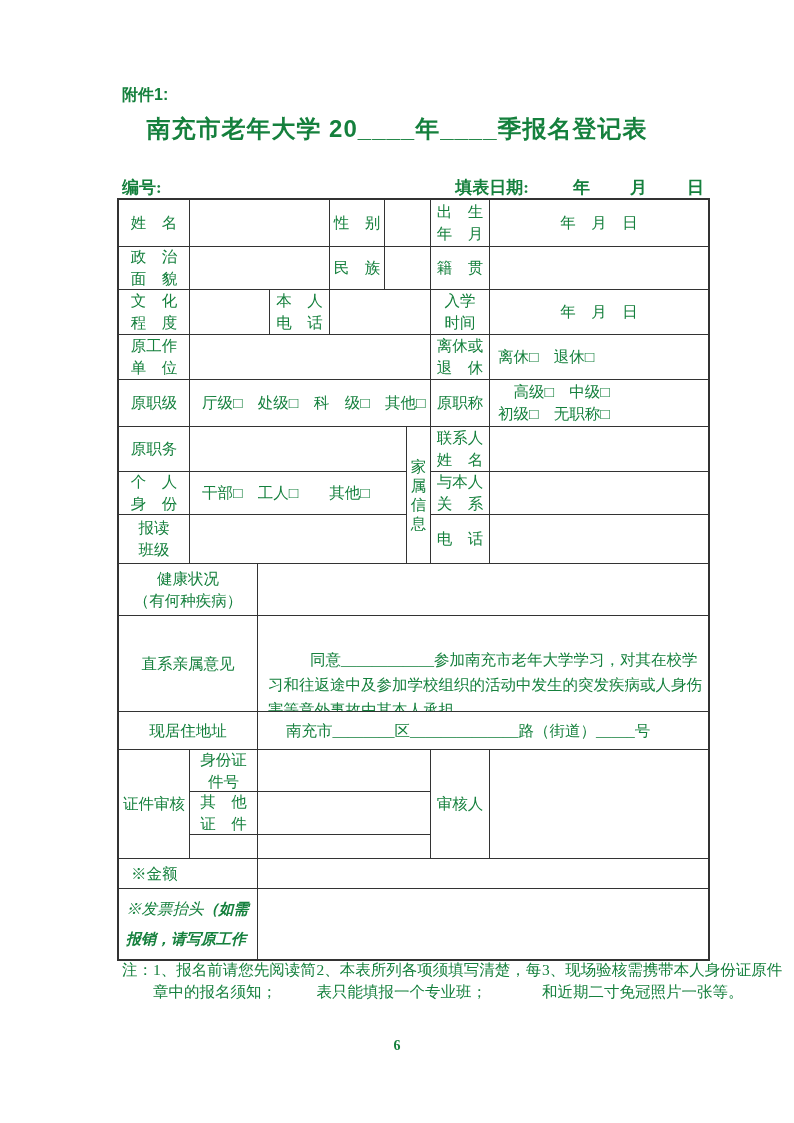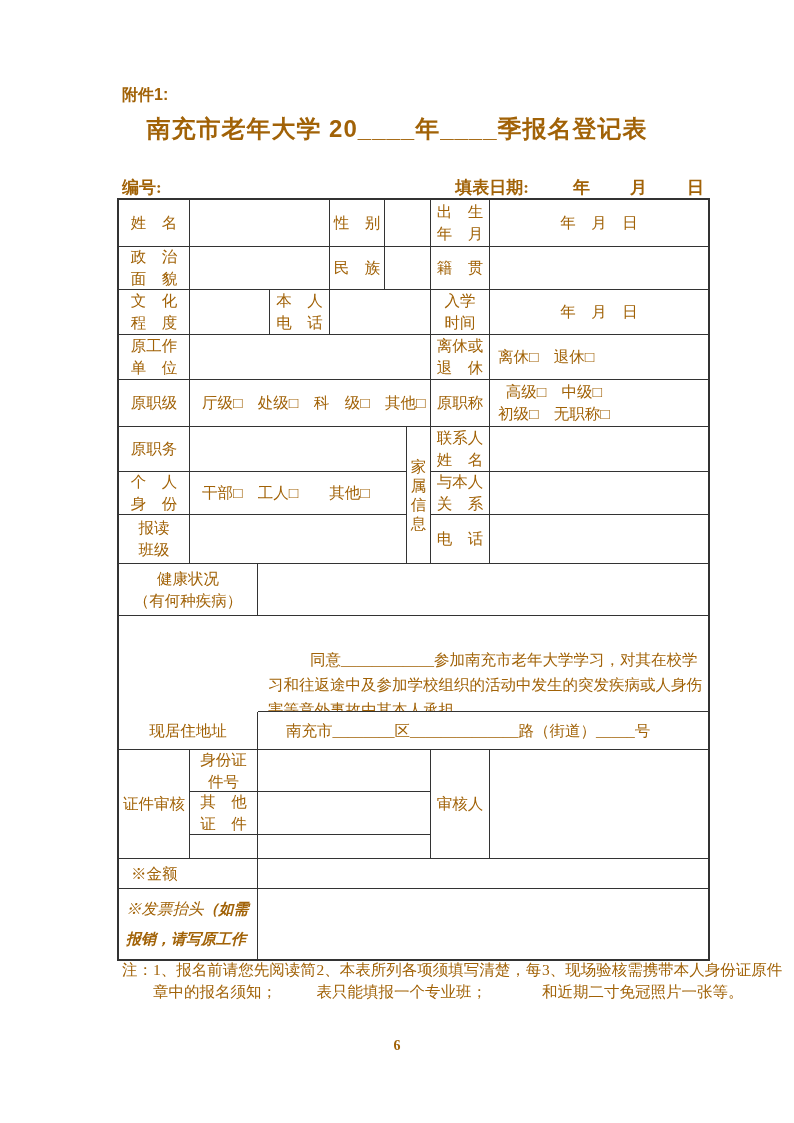--- a/index.html
+++ b/index.html
@@ -1,18 +1,18 @@
 <!DOCTYPE html>
 <html><head>
 <meta charset="utf-8">
 <style>
   html,body{margin:0;padding:0;background:#fff;}
   .page{
     width:794px;height:1123px;position:relative;background:#ffffff;
-    font-family:"Liberation Serif","DejaVu Serif",serif;color:#a16207;
+    font-family:"Liberation Serif","DejaVu Serif",serif;color:#15803d;
     overflow:hidden;
   }
   .sans{font-family:"Liberation Sans","DejaVu Sans",sans-serif;}
   .attachment{position:absolute;left:122px;top:85px;font-size:16px;font-weight:bold;}
   .title{position:absolute;left:0;top:113px;width:100%;text-align:center;
          font-size:24px;font-weight:bold;letter-spacing:1px;}
   .header-row{position:absolute;left:122px;top:176px;width:584px;display:flex;
               justify-content:space-between;font-size:17px;font-weight:bold;}
   .hr-date{display:flex;}
   .hr-date-value{margin-left:44px;letter-spacing:2px;}
@@ -26,21 +26,21 @@
     font-size:15.5px;line-height:22px;
   }
   .cell{
     border-right:1px solid #333;border-bottom:1px solid #333;
     display:flex;align-items:center;justify-content:center;
     text-align:center;white-space:pre-line;box-sizing:border-box;
     overflow:hidden;
   }
   .er{border-right:none;}
   .eb{border-bottom:none;}
-  .left{justify-content:flex-start;text-align:center;}
+  .left{justify-content:flex-start;text-align:right;}
   .pl8{padding-left:8px;}  .pl12{padding-left:12px;}  .pl28{padding-left:28px;}
   .vert{line-height:19px;letter-spacing:0;}
   .opinion{display:block;text-align:left;padding:6px 0 0 10px;line-height:25px;}
   .opinion p{margin:0;text-indent:42px;}
   .invoice{display:block;text-align:left;padding:5px 4px 0 7px;line-height:30px;font-size:15.5px;font-style:italic;}
   .invoice .b{font-weight:bold;font-family:"Liberation Sans","DejaVu Sans",sans-serif;font-size:15px;}
 
   .notes{position:absolute;left:122px;top:959px;font-size:15.5px;line-height:21.5px;display:flex;}
   .notes .items{display:flex;flex-direction:row;}
   .pagenum{position:absolute;left:0;top:1038px;width:100%;text-align:center;
@@ -123,20 +123,21 @@
     <div class="cell" style="grid-area:8/1/9/2">报读
 班级</div>
     <div class="cell" style="grid-area:8/2/9/7"></div>
     <div class="cell" style="grid-area:8/8/9/9">电　话</div>
     <div class="cell er" style="grid-area:8/9/9/10"></div>
 
     <div class="cell" style="grid-area:9/1/10/3">健康状况
 （有何种疾病）</div>
     <div class="cell er" style="grid-area:9/3/10/10"></div>
 
+    <div class="cell" style="grid-area:10/1/11/3">直系亲属意见</div>
     <div class="cell er opinion" style="grid-area:10/3/11/10">
       <p>同意____________参加南充市老年大学学习，对其在校学习和往返途中及参加学校组织的活动中发生的突发疾病或人身伤害等意外事故由其本人承担。</p>
       
     </div>
 
     <div class="cell" style="grid-area:11/1/12/3">现居住地址</div>
     <div class="cell er left pl28" style="grid-area:11/3/12/10">南充市________区______________路（街道）_____号</div>
 
     <div class="cell" style="grid-area:12/1/15/2">证件审核</div>
     <div class="cell" style="grid-area:12/2/13/3">身份证

